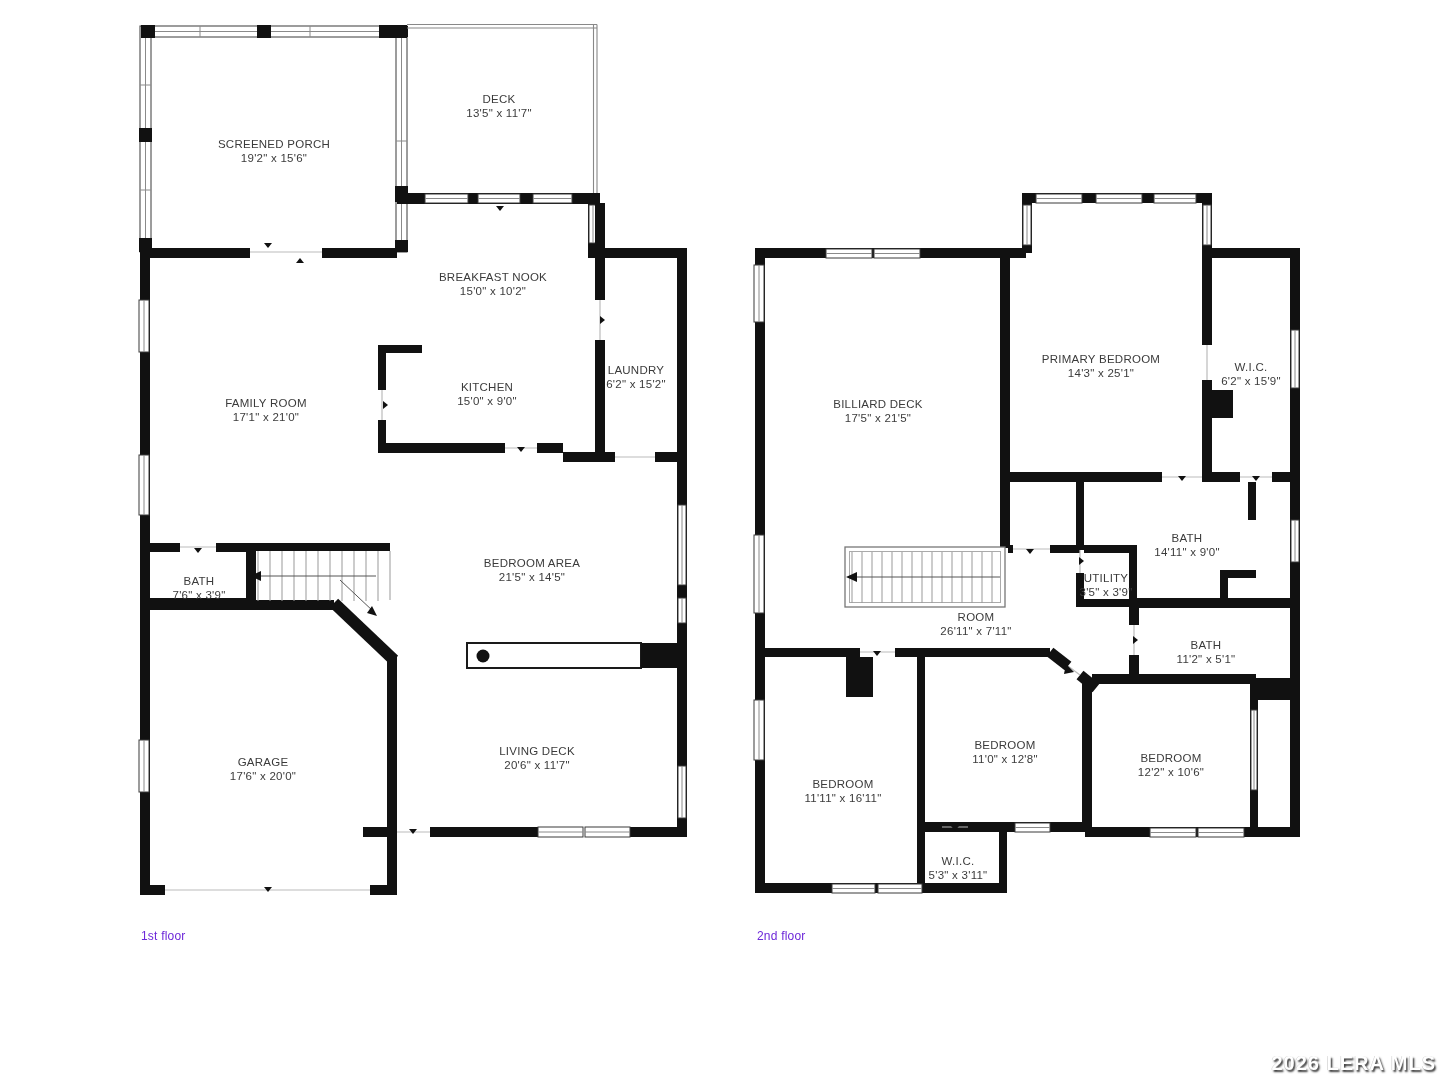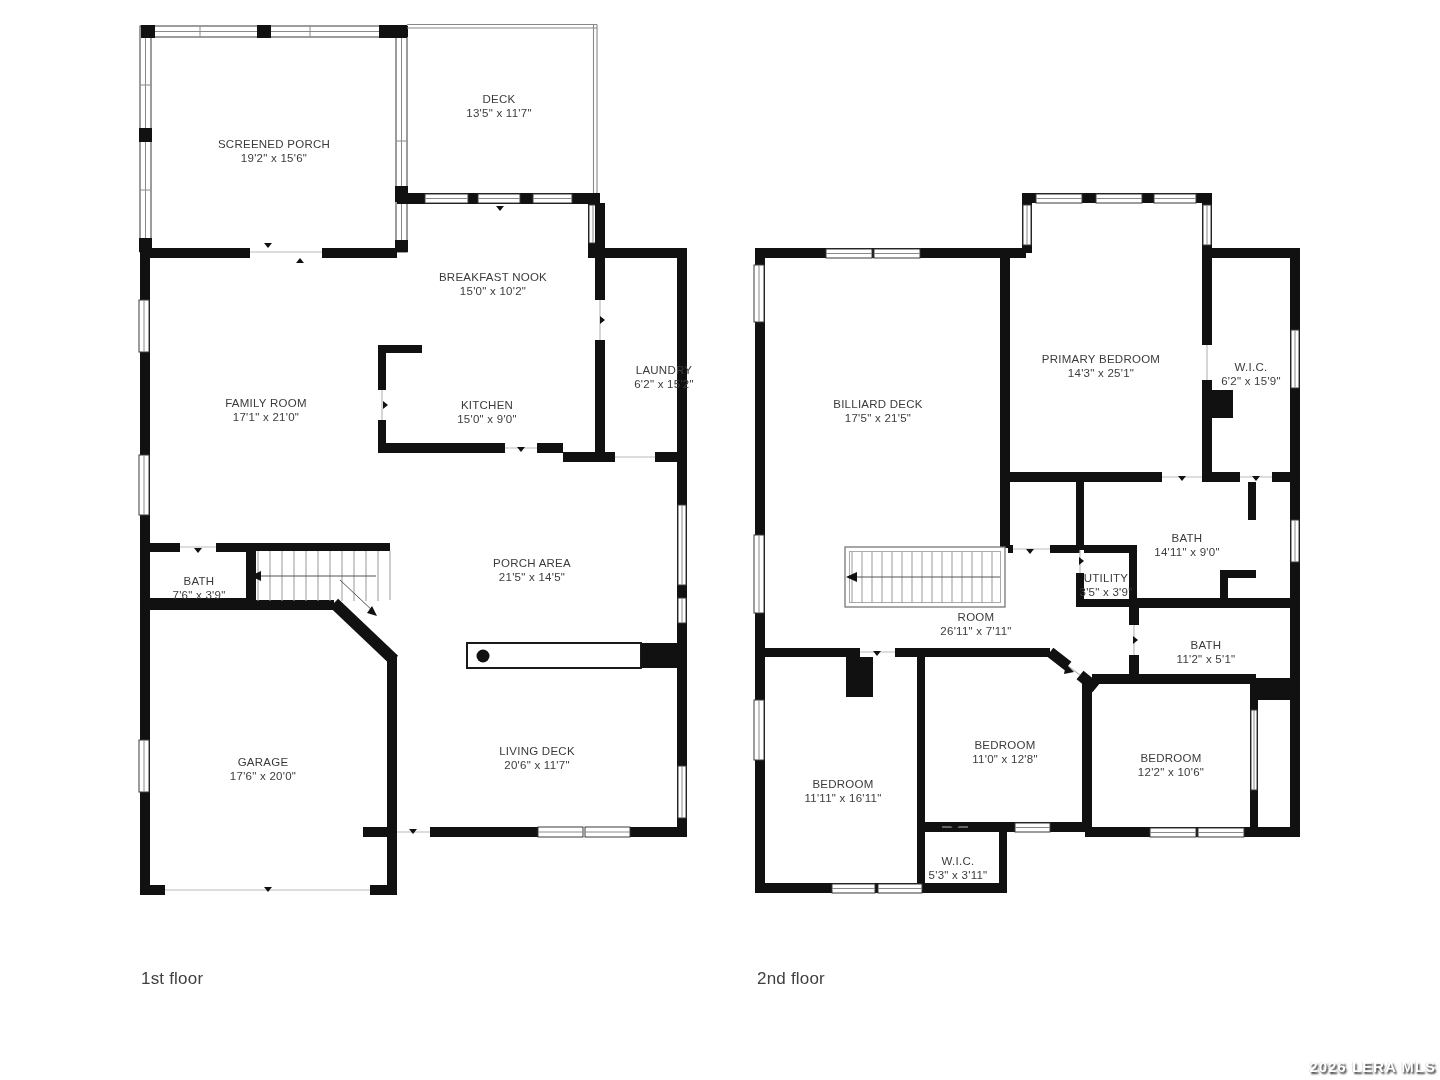--- a/index.html
+++ b/index.html
@@ -4,25 +4,25 @@
 <style>
   html,body{margin:0;padding:0;background:#fff;}
   #stage{position:relative;width:1440px;height:1080px;background:#ffffff;overflow:hidden;
          font-family:"Liberation Sans", sans-serif;}
   #plan-svg{position:absolute;left:0;top:0;}
   .room-label{position:absolute;transform:translate(-50%,-50%);text-align:center;
               color:#3b3b3b;font-size:11.5px;line-height:13.5px;letter-spacing:.25px;
               white-space:nowrap;}
   .room-label .nm{display:block;}
   .room-label .dm{display:block;}
-  .floor-caption{position:absolute;color:#404040;font-size:17px;letter-spacing:.2px;margin-top:40px;}
+  .floor-caption{position:absolute;color:#6d28d9;font-size:12px;letter-spacing:.2px;}
   #disclaimer{position:absolute;left:722px;top:1044px;transform:translate(-50%,-50%);
               color:#b1b1b1;font-size:13px;letter-spacing:.3px;white-space:nowrap;}
   #watermark{position:absolute;right:4px;bottom:5px;color:#ffffff;font-weight:700;
-             font-size:15px;letter-spacing:1px;
+             font-size:20px;letter-spacing:1px;
              text-shadow:1.5px 1.5px 2px rgba(45,45,45,.95), -0.5px -0.5px 0 rgba(130,130,130,.4);}
   
   .w{fill:#111111;}
   .win{fill:#ffffff;stroke:#3a3a3a;stroke-width:1;}
   .ln{stroke:#8a8a8a;stroke-width:1;fill:none;}
   .thin{stroke:#bbbbbb;stroke-width:1.2;fill:none;}
   .rail{stroke:#888888;stroke-width:1.1;fill:none;}
   .stair{stroke:#999999;stroke-width:1;fill:none;}
   .arrow{stroke:#555555;stroke-width:1;fill:none;}
   .tri{fill:#111111;}
@@ -240,34 +240,34 @@
   <span class="dm">19'2" x 15'6"</span>
 </div>
 <div class="room-label" style="left:499px;top:106px">
   <span class="nm">DECK</span>
   <span class="dm">13'5" x 11'7"</span>
 </div>
 <div class="room-label" style="left:493px;top:284px">
   <span class="nm">BREAKFAST NOOK</span>
   <span class="dm">15'0" x 10'2"</span>
 </div>
-<div class="room-label" style="left:664px;top:377px">
+<div class="room-label" style="left:636px;top:377px">
   <span class="nm">LAUNDRY</span>
   <span class="dm">6'2" x 15'2"</span>
 </div>
 <div class="room-label" style="left:266px;top:410px">
   <span class="nm">FAMILY ROOM</span>
   <span class="dm">17'1" x 21'0"</span>
 </div>
-<div class="room-label" style="left:487px;top:412px">
+<div class="room-label" style="left:487px;top:394px">
   <span class="nm">KITCHEN</span>
   <span class="dm">15'0" x 9'0"</span>
 </div>
 <div class="room-label" style="left:532px;top:570px">
-  <span class="nm">PORCH AREA</span>
+  <span class="nm">BEDROOM AREA</span>
   <span class="dm">21'5" x 14'5"</span>
 </div>
 <div class="room-label" style="left:199px;top:588px">
   <span class="nm">BATH</span>
   <span class="dm">7'6" x 3'9"</span>
 </div>
 <div class="room-label" style="left:263px;top:769px">
   <span class="nm">GARAGE</span>
   <span class="dm">17'6" x 20'0"</span>
 </div>

